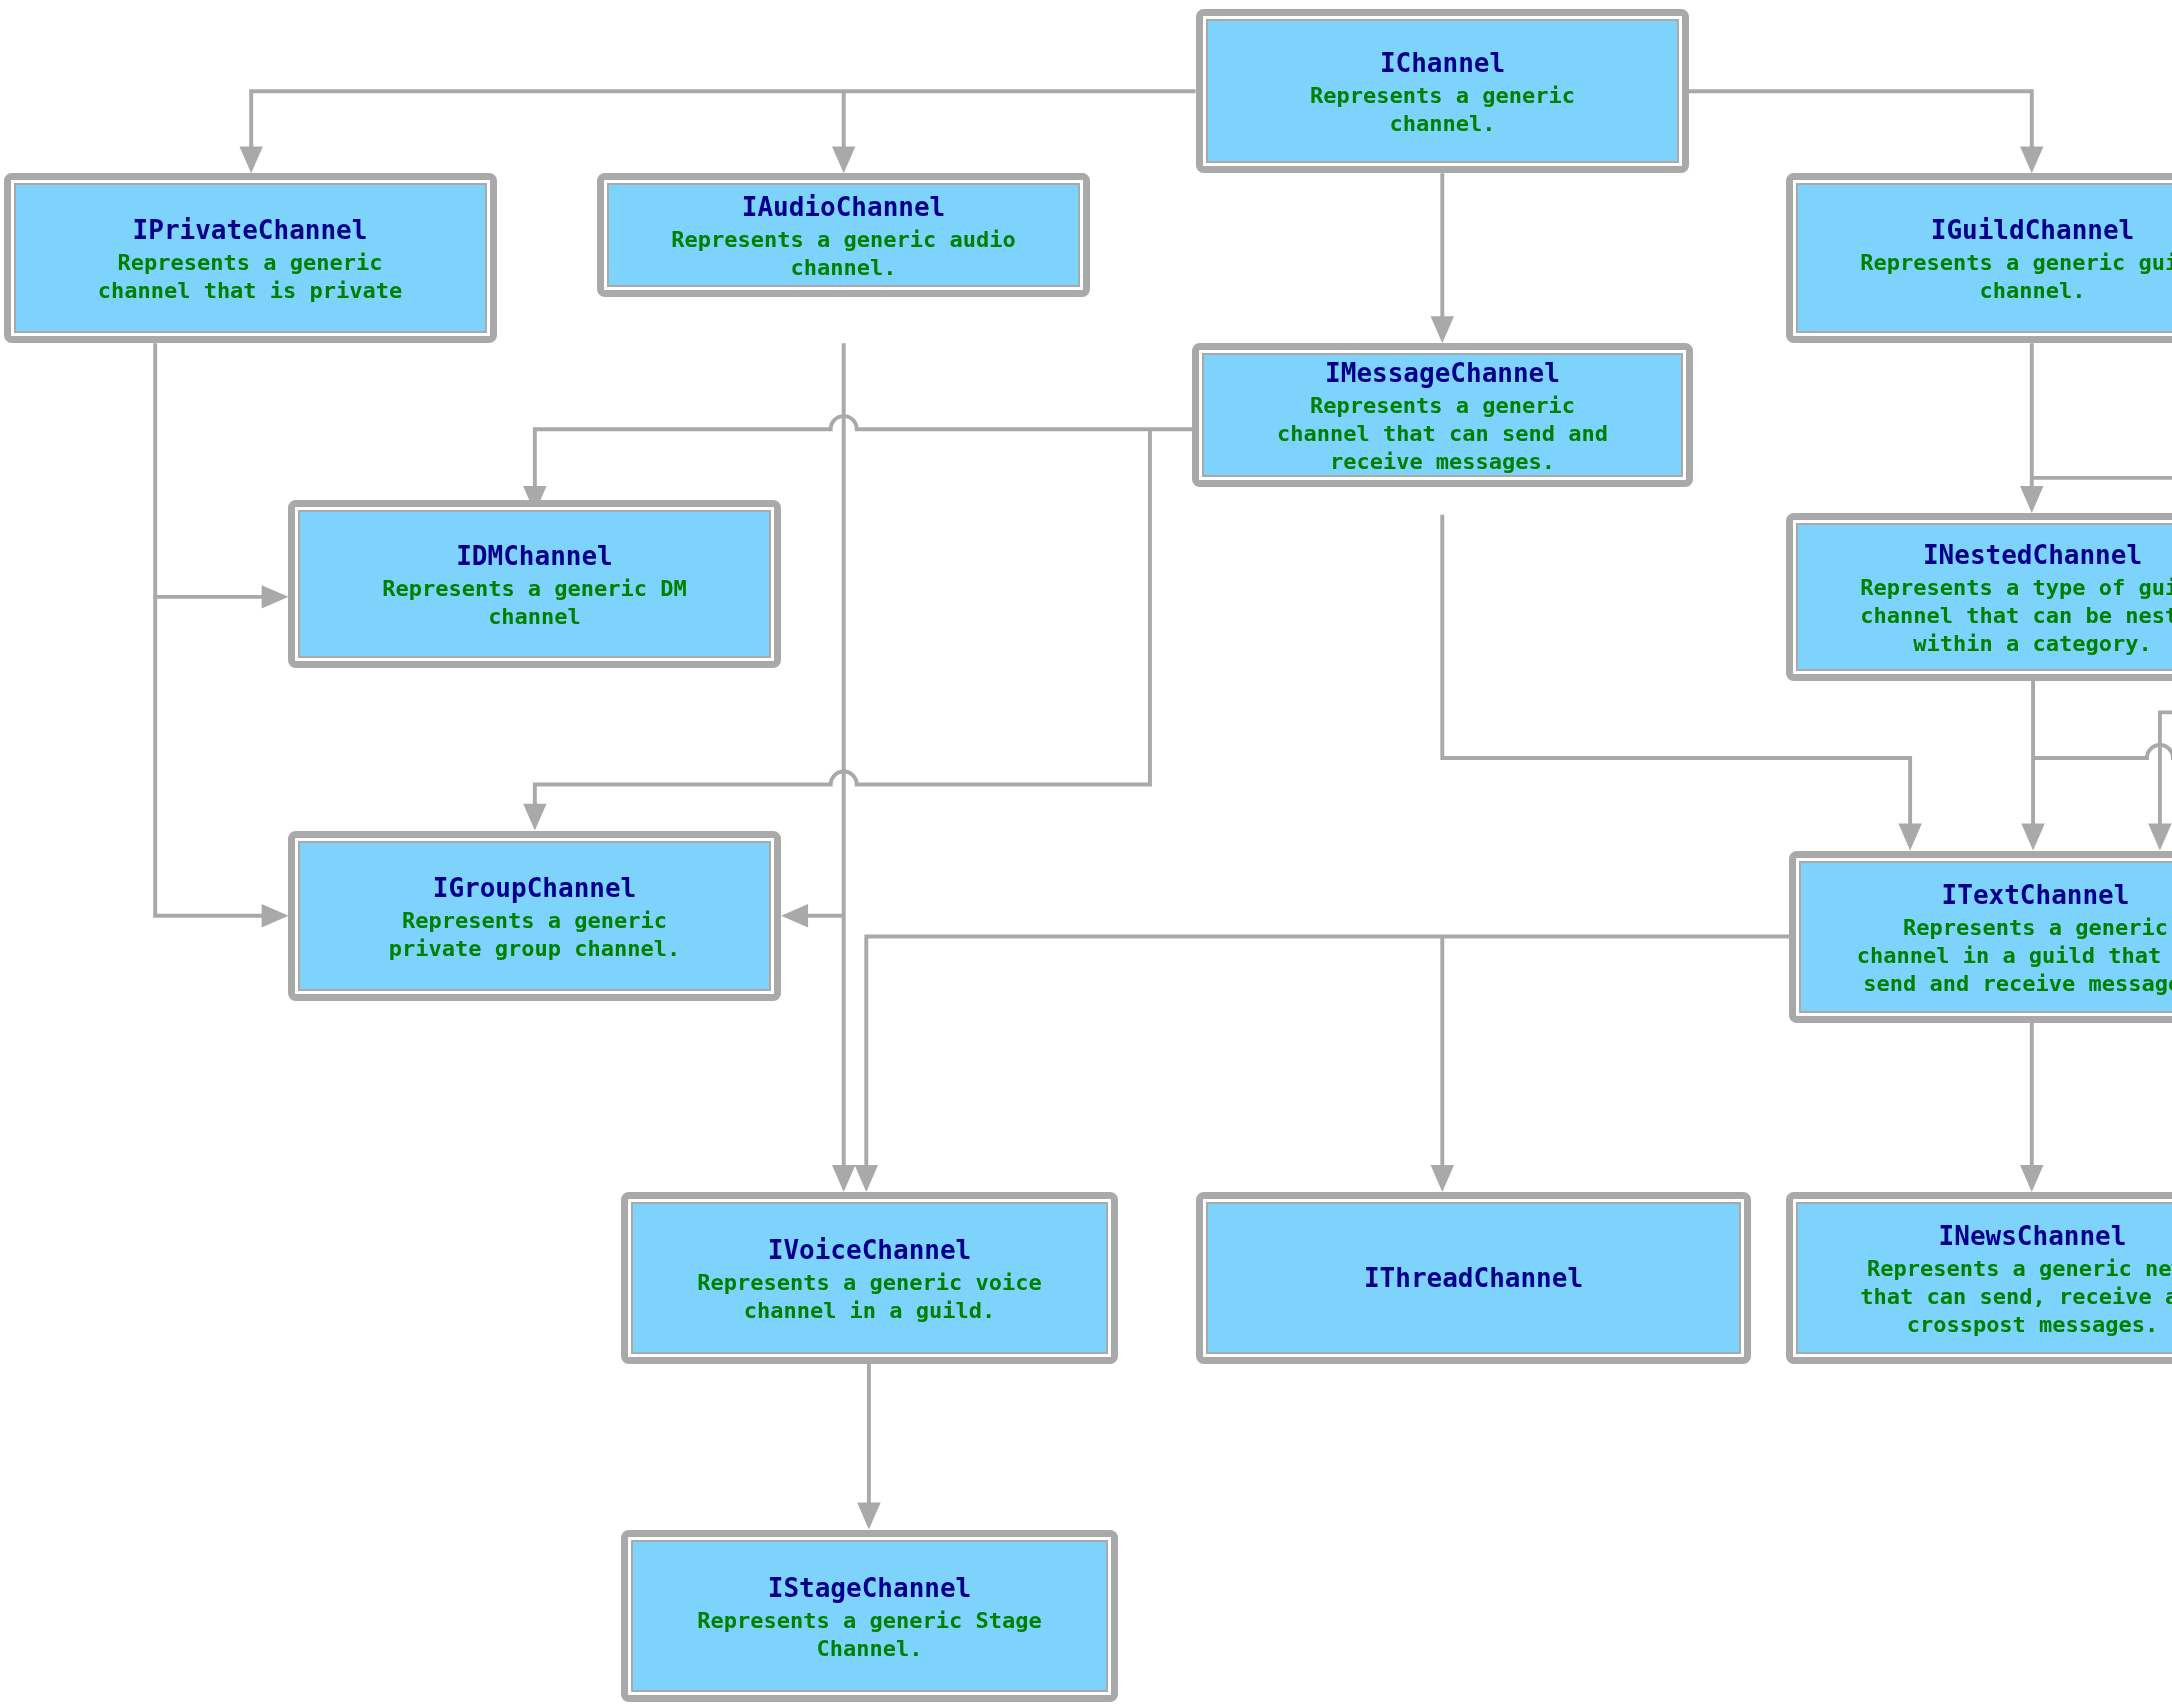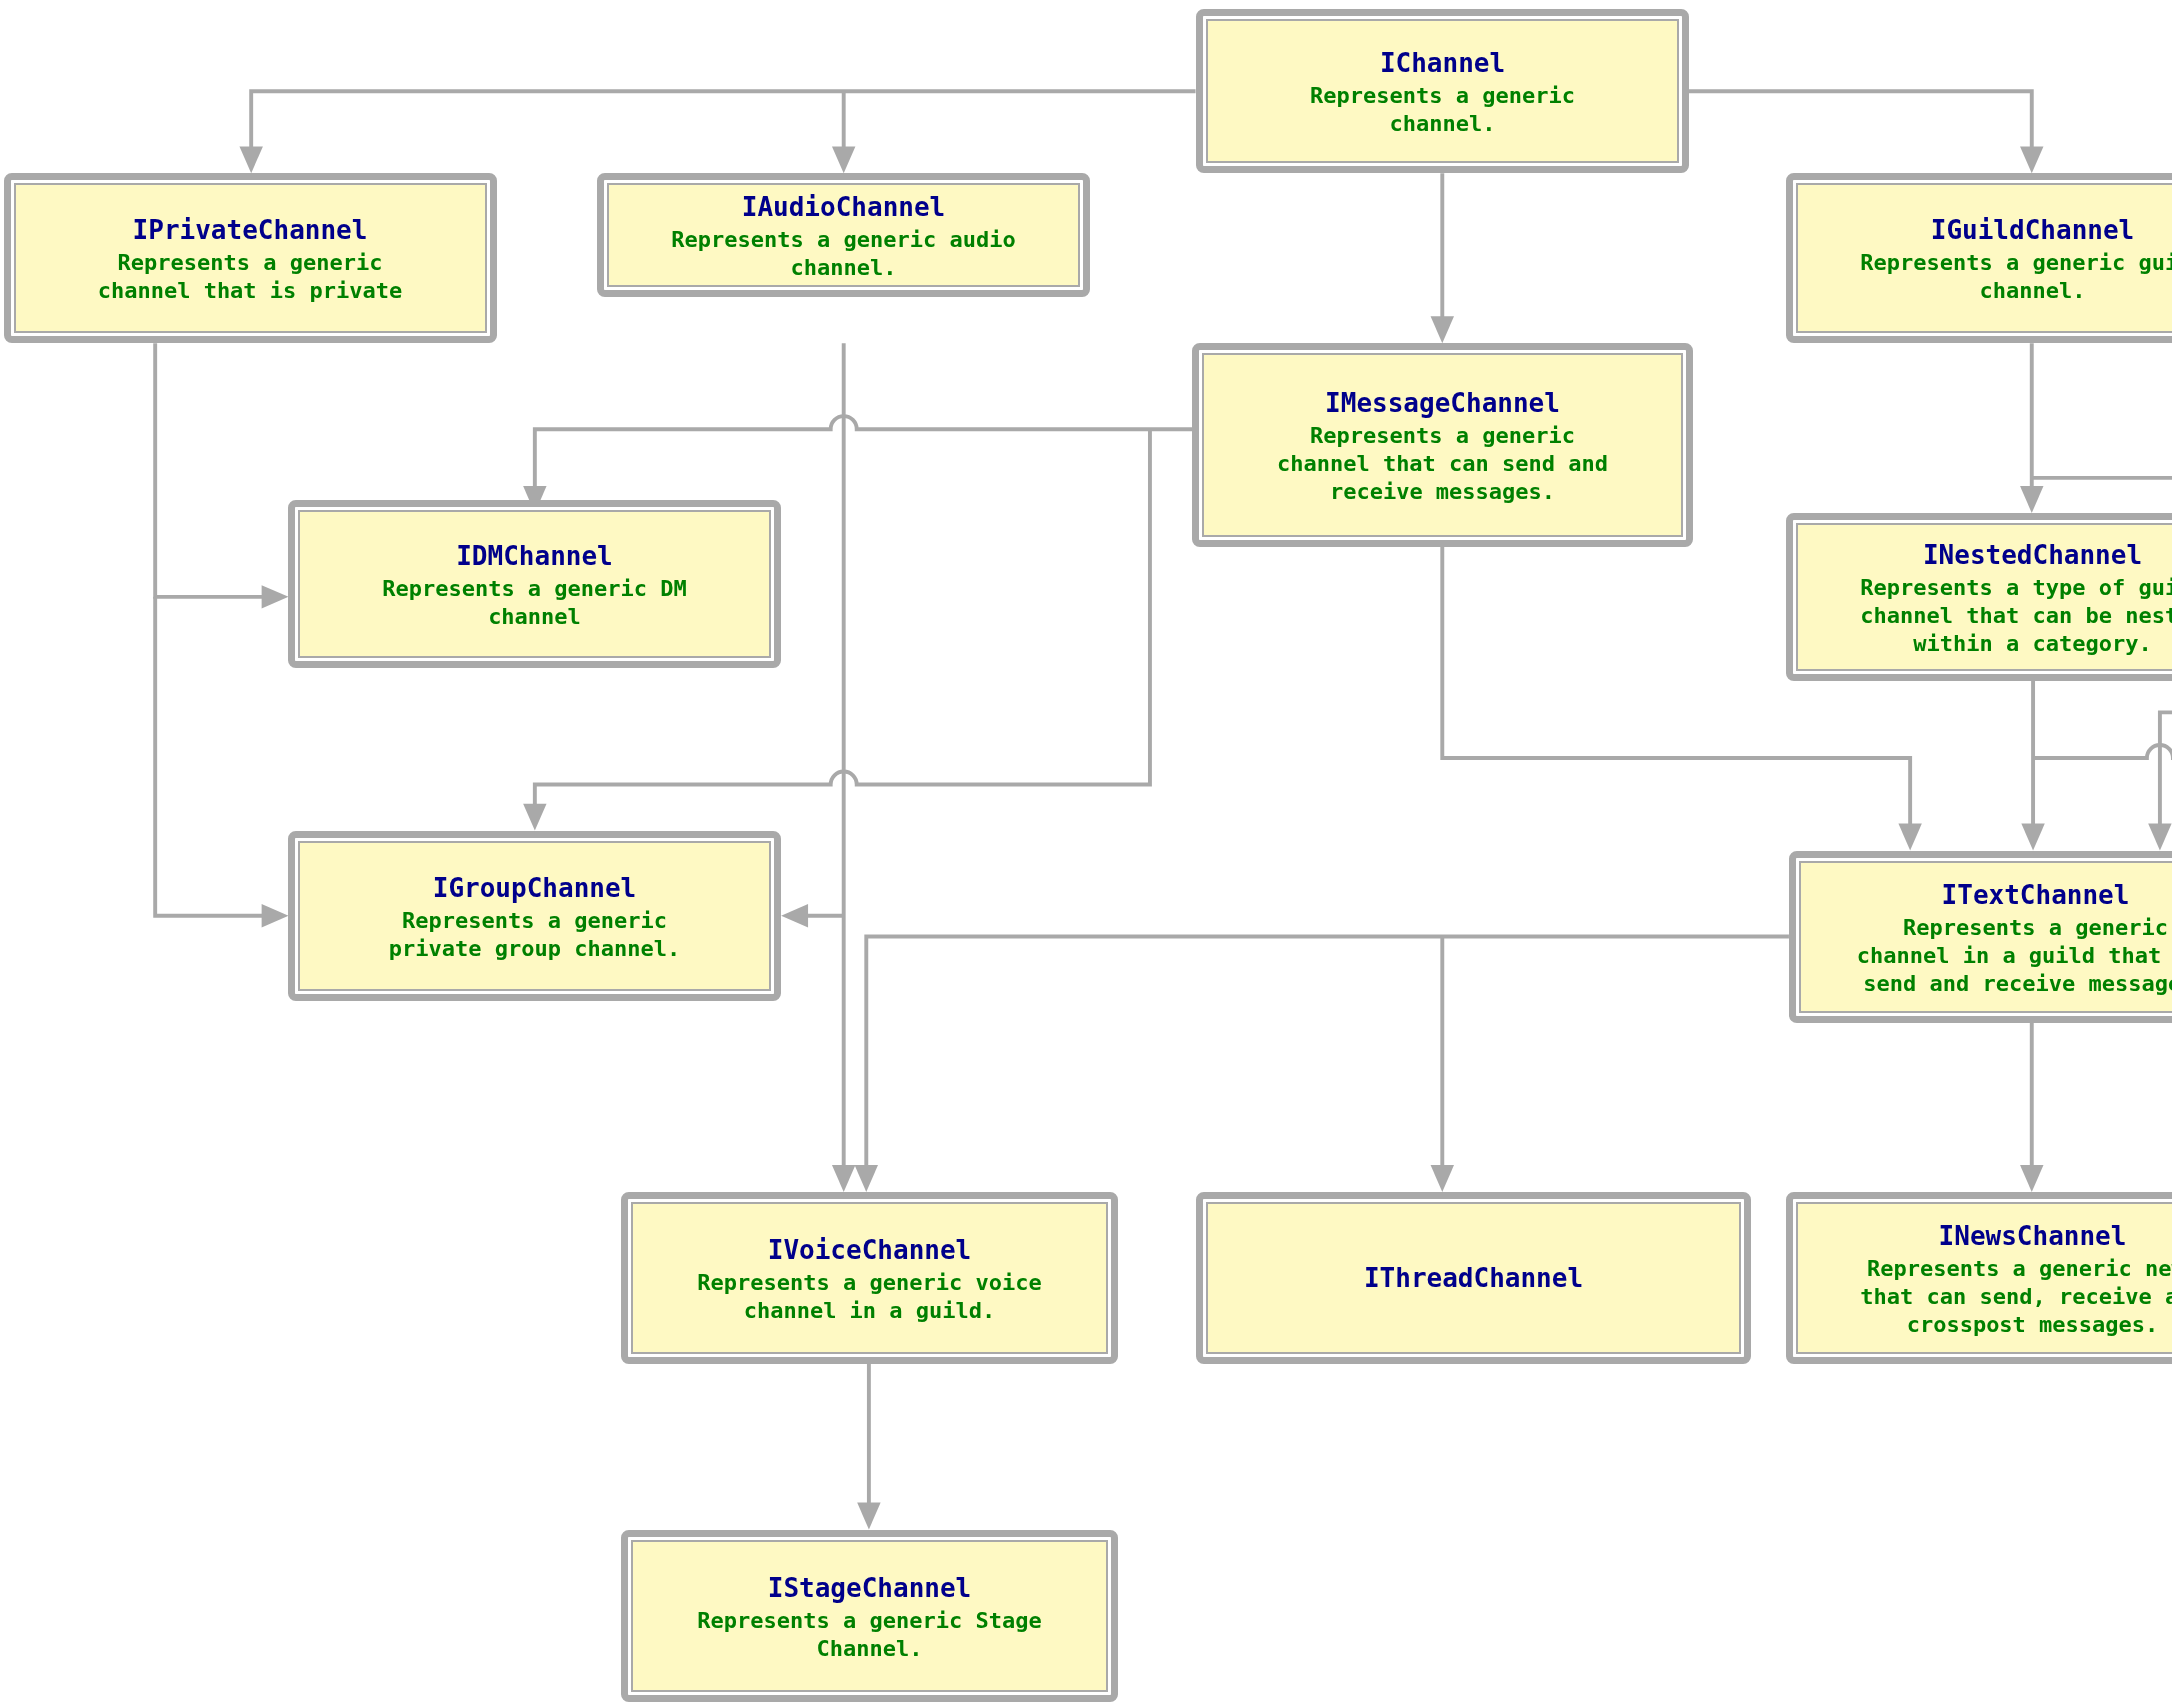--- a/index.html
+++ b/index.html
@@ -28,21 +28,21 @@
     border: 7px solid #a9a9a9;
     border-radius: 7.8px;
     background: #ffffff;
     padding: 3px;
   }
   .node-inner {
     box-sizing: border-box;
     width: 100%;
     height: 100%;
     border: 2.6px solid #a9a9a9;
-    background: #fef9c3;
+    background: #7dd3fc;
     display: flex;
     flex-direction: column;
     align-items: center;
     justify-content: center;
     text-align: center;
     overflow: hidden;
   }
   .node-title {
     color: #00008B;
     font-size: 26px;
@@ -137,21 +137,21 @@
   </div>
 
   <div class="node" style="left:1786px;top:173px;width:493px;height:170px">
     <div class="node-inner">
       <div class="node-title">IGuildChannel</div>
       <div class="node-desc">Represents a generic guild
 channel.</div>
     </div>
   </div>
 
-  <div class="node" style="left:1192px;top:343px;width:501px;height:204px">
+  <div class="node" style="left:1192px;top:343px;width:501px;height:144px">
     <div class="node-inner">
       <div class="node-title">IMessageChannel</div>
       <div class="node-desc">Represents a generic
 channel that can send and
 receive messages.</div>
     </div>
   </div>
 
   <div class="node" style="left:288px;top:500px;width:493px;height:168px">
     <div class="node-inner">

